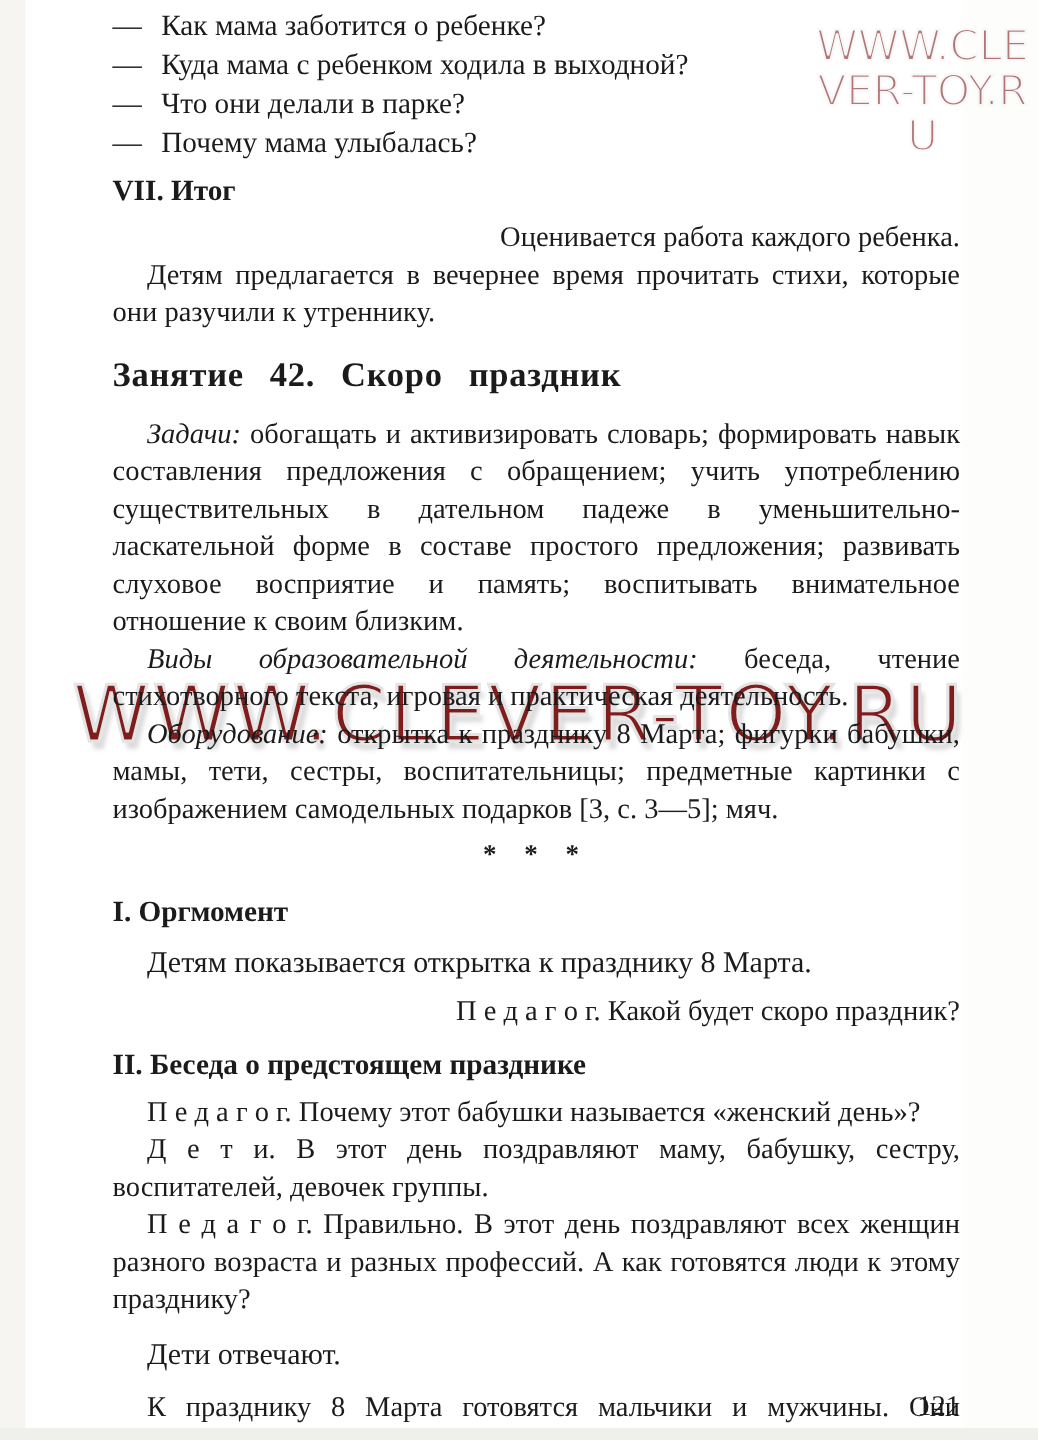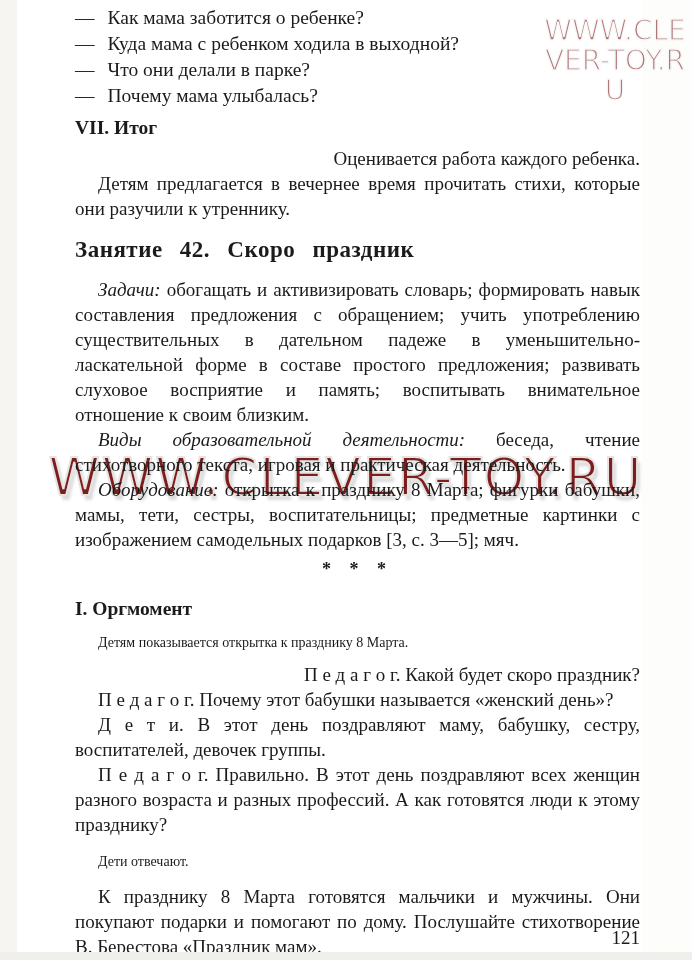--- a/index.html
+++ b/index.html
@@ -112,21 +112,21 @@
   }
   .sep {
     text-align: center;
     font-weight: bold;
     font-size: 18px;
     letter-spacing: 7px;
     line-height: 20px;
     margin: 7px 0 10px 0;
   }
   .note {
-    font-size: 14px;
+    font-size: 20px;
     line-height: 21px;
     margin: 11px 0 9px 0;
     text-align: left;
     text-indent: 23px;
   }
   .note-2 { margin: 14px 0 12px 0; }
   .h-org { margin-top: 17px; }
   .h-talk { margin-top: 11px; }
   .page-num {
     position: absolute;
@@ -177,20 +177,21 @@
     <p><span class="lead">Виды образовательной деятельности:</span> <span>беседа, чтение стихотворного текста, игровая и практическая деятельность.</span></p>
 
     <p><span class="lead">Оборудование:</span> <span>открытка к празднику 8 Марта; фигурки бабушки, мамы, тети, сестры, воспитательницы; предметные картинки с изображением самодельных подарков [3, с. 3—5]; мяч.</span></p>
 
     <div class="sep">* * *</div>
 
     <h3 class="h-org">I. Оргмомент</h3>
     <p class="note">Детям показывается открытка к празднику 8 Марта.</p>
     <p class="left"><span>П е д а г о г.</span> <span>Какой будет скоро праздник?</span></p>
 
+    <h3 class="h-talk">II. Беседа о предстоящем празднике</h3>
     <p><span>П е д а г о г.</span> <span>Почему этот бабушки называется «женский день»?</span></p>
     <p><span>Д е т и.</span> <span>В этот день поздравляют маму, бабушку, сестру, воспитателей, девочек группы.</span></p>
     <p><span>П е д а г о г.</span> <span>Правильно. В этот день поздравляют всех женщин разного возраста и разных профессий. А как готовятся люди к этому празднику?</span></p>
 
     <p class="note note-2">Дети отвечают.</p>
 
     <p>К празднику 8 Марта готовятся мальчики и мужчины. Они покупают подарки и помогают по дому. Послушайте стихотворение В. Берестова «Праздник мам».</p>
 
   </div>
 

